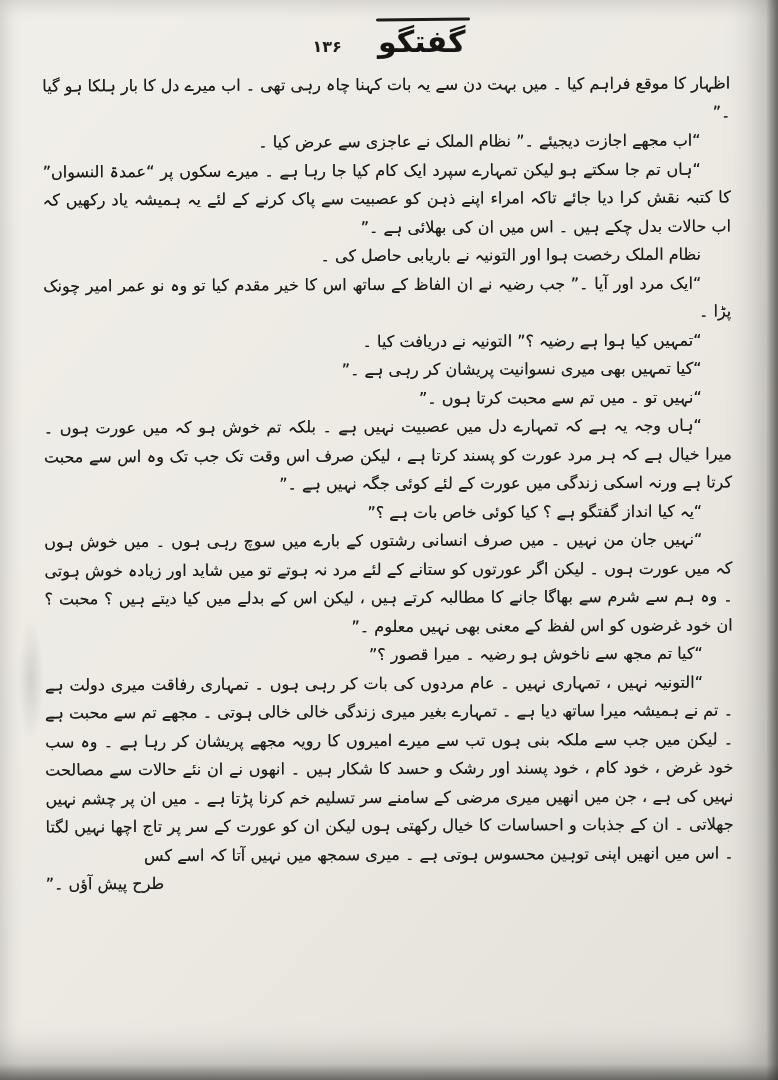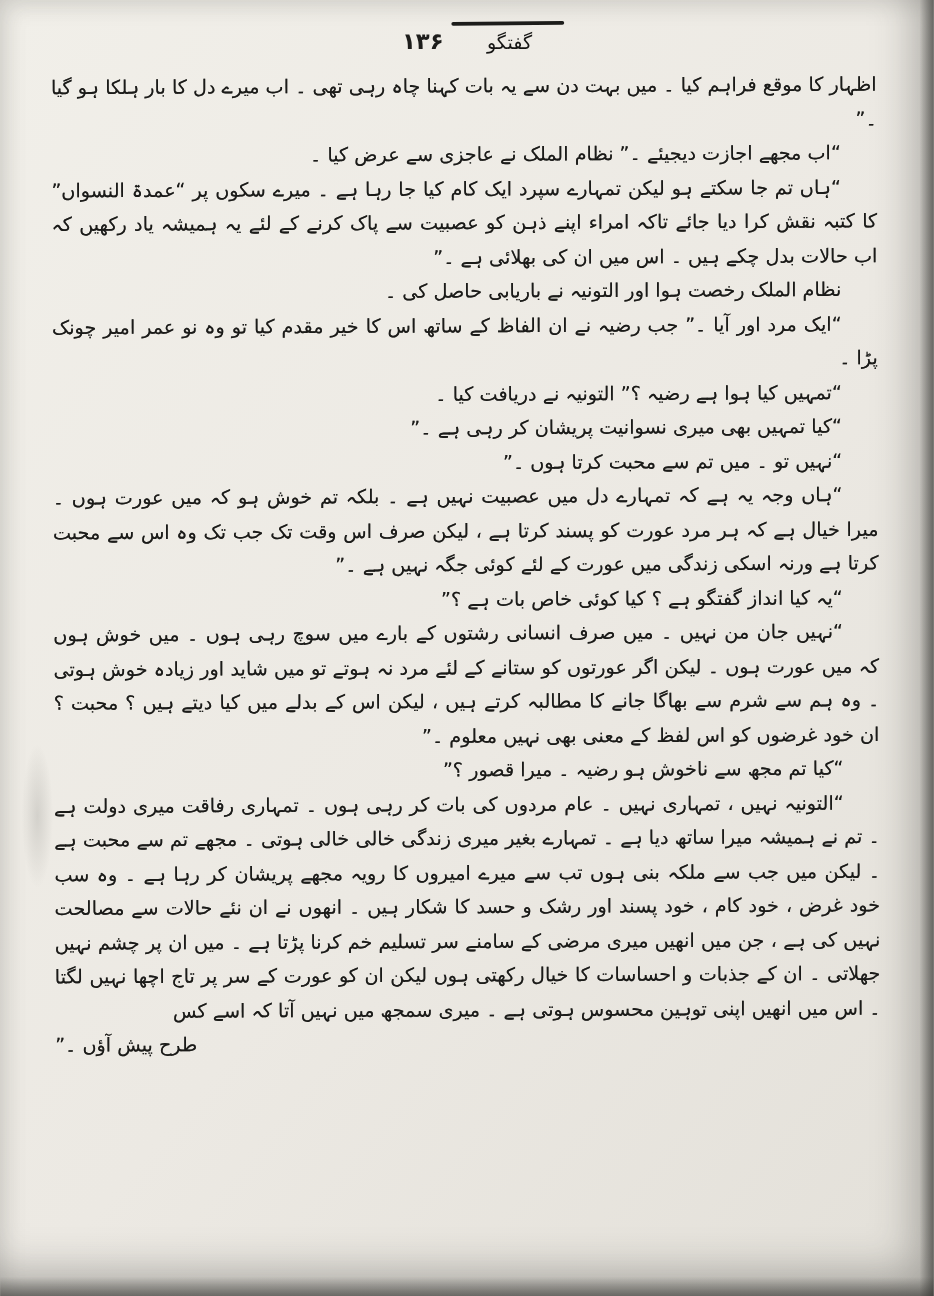--- a/index.html
+++ b/index.html
@@ -46,27 +46,27 @@
     transform: translateX(34px) rotate(-0.5deg);
     border-radius: 2px;
   }
   .header-inner {
     display: inline-flex;
     direction: rtl;
     align-items: baseline;
     gap: 36px;
   }
   .page-title {
-    font-size: 16px;
-    font-weight: normal;
+    font-size: 30px;
+    font-weight: bold;
     color: #151513;
     letter-spacing: 0.5px;
   }
   .page-number {
-    font-size: 19px;
+    font-size: 16px;
     font-weight: bold;
     color: #1d1d1b;
   }
   .text-body {
     direction: rtl;
     padding: 12px 46px 0 44px;
     color: #1b1b19;
     font-size: 16px;
     line-height: 28.5px;
     transform: rotate(-0.25deg);

